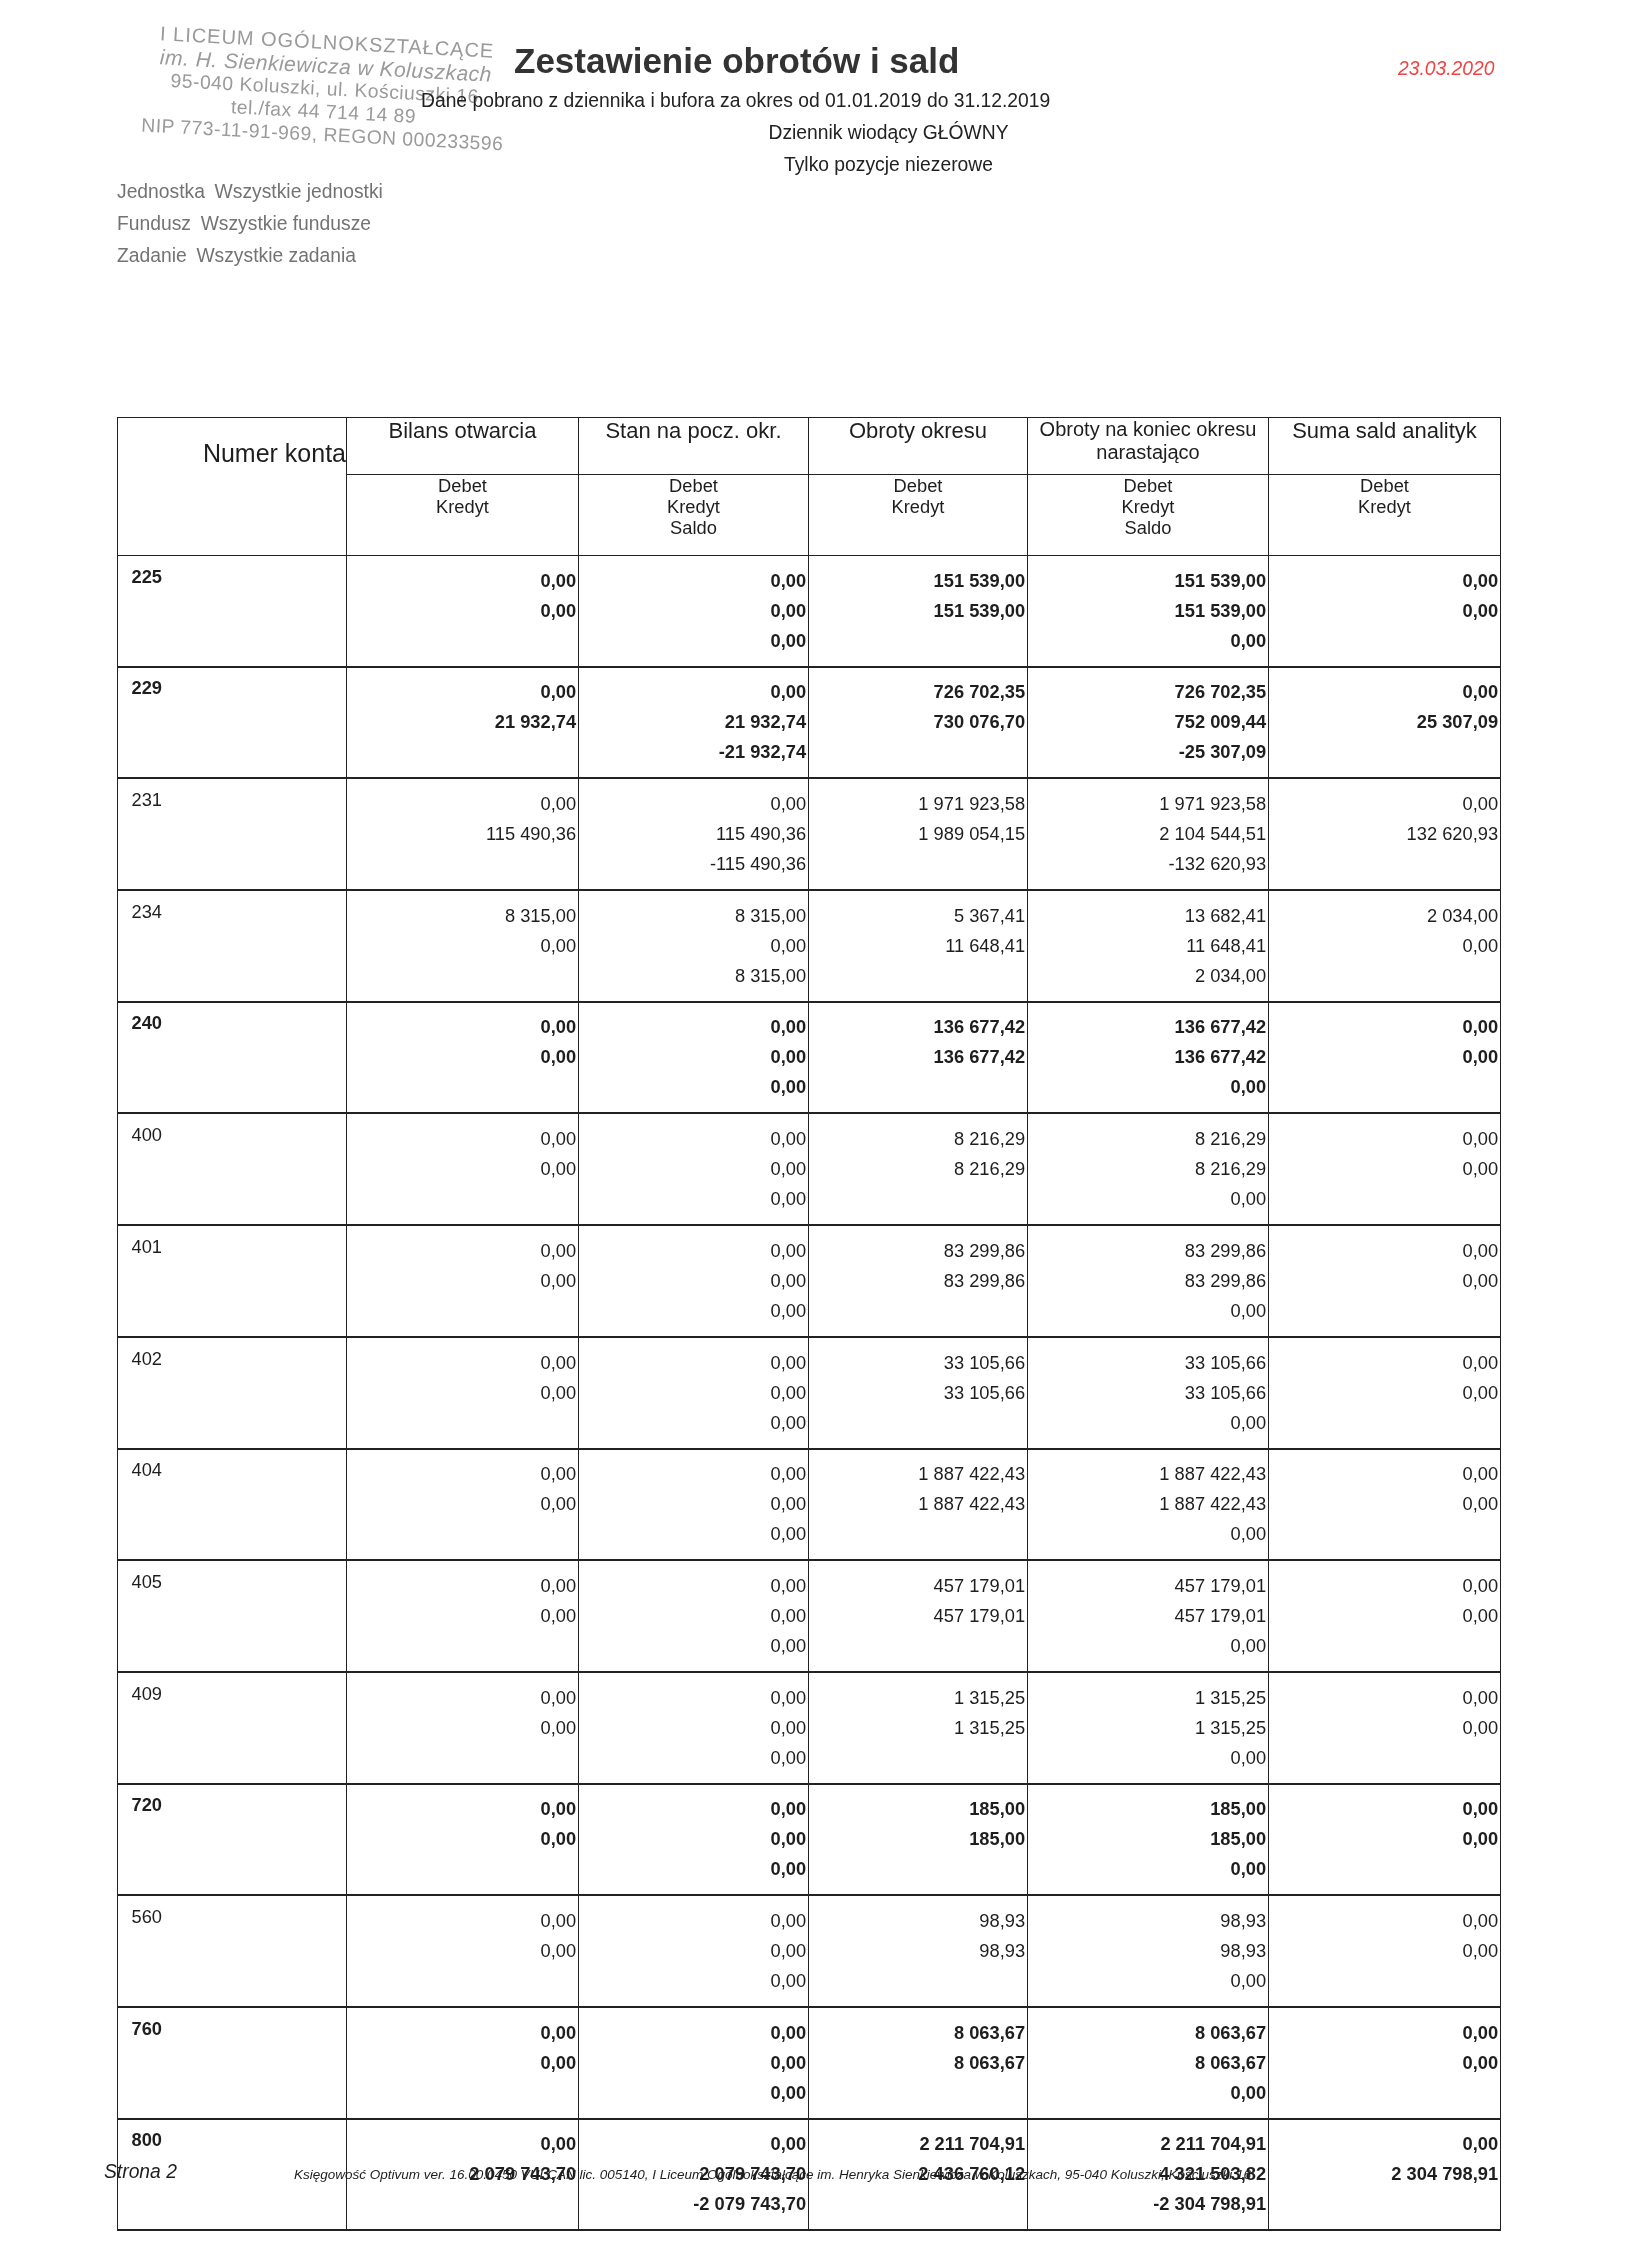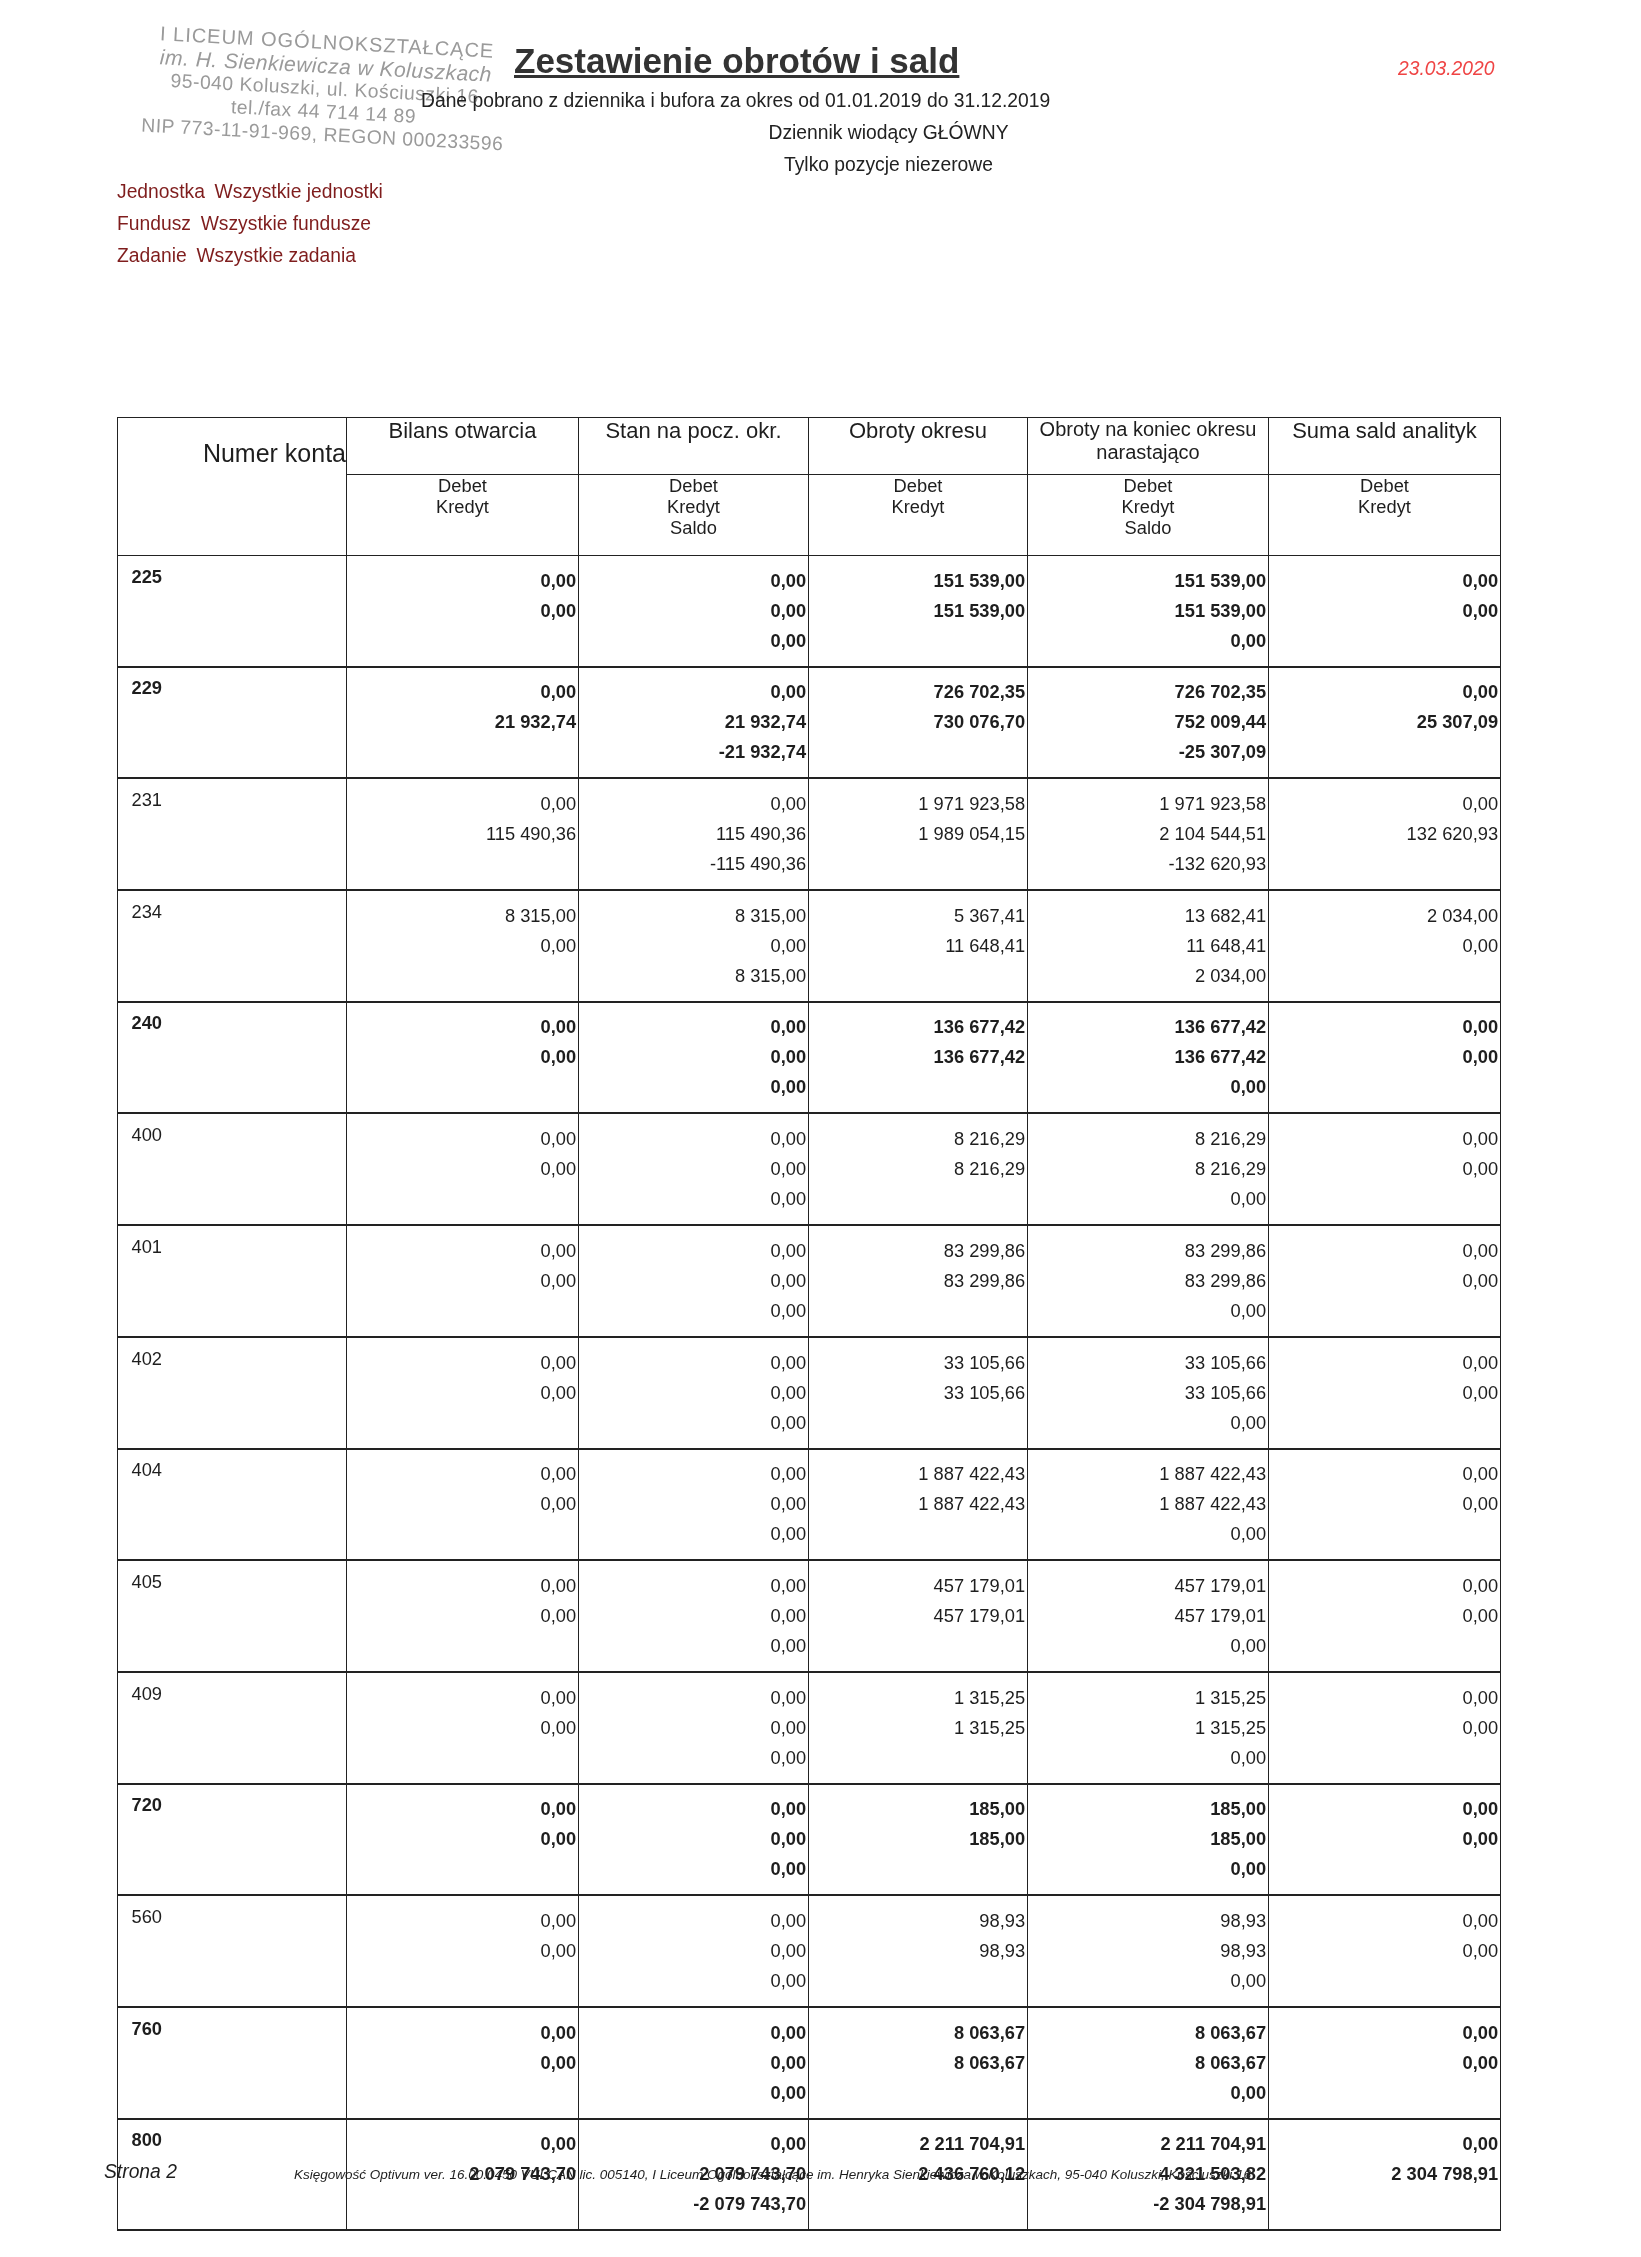--- a/index.html
+++ b/index.html
@@ -1,26 +1,26 @@
 <!DOCTYPE html>
 <html><head>
 <meta charset="utf-8">
 <style>
   html, body { margin:0; padding:0; background:#ffffff; }
   body { width:1641px; height:2257px; position:relative; overflow:hidden; font-family:"Liberation Sans", sans-serif; color:#1e1e1e; }
   .stamp { position:absolute; left:135px; top:21px; width:386px; color:#9a9a9a; font-size:19.3px; line-height:23px; transform:rotate(3deg); transform-origin:left top; text-align:center; letter-spacing:0.5px; }
   .stamp div { white-space:nowrap; }
   .stamp .l1 { font-size:20px; letter-spacing:1px; }
   .stamp .l2 { font-style:italic; font-size:21px; }
-  .title { position:absolute; left:514px; top:41px; font-size:35px; font-weight:bold; color:#333; white-space:nowrap;text-decoration:underline; }
+  .title { position:absolute; left:514px; top:41px; font-size:35px; font-weight:bold; color:#333; white-space:nowrap; }
   .date { position:absolute; left:1398px; top:58px; font-size:19.3px; font-style:italic; color:#ef4444; }
   .subtitle { position:absolute; left:421px; top:90px; font-size:19.3px; white-space:nowrap; color:#222; }
   .sub2 { position:absolute; left:0; width:1777px; text-align:center; top:122px; font-size:19.3px; color:#222; }
   .sub3 { position:absolute; left:0; width:1777px; text-align:center; top:154px; font-size:19.3px; color:#222; }
-  .filters { position:absolute; left:117px; top:176px; font-size:19.3px; line-height:32px; color:#7f1d1d; }
+  .filters { position:absolute; left:117px; top:176px; font-size:19.3px; line-height:32px; color:#737373; }
   .filters .lbl { margin-right:9.7px; }
 
   table.ledger { position:absolute; left:117px; top:417px; border-collapse:collapse; table-layout:fixed; width:1383px; }
   table.ledger td, table.ledger th { border:1.4px solid #222; padding:0; vertical-align:top; }
   .h1 th { height:56px; font-weight:normal; font-size:22px; text-align:center; vertical-align:middle; }
   .h1 th.small { font-size:20px; line-height:23px; }
   .h1 th.numer { text-align:right; padding-left:13.5px; font-size:25px; vertical-align:top; padding-top:21px; }
   .h2 td { height:80px; text-align:center; font-size:18.3px; line-height:21px; padding-top:3.9px; }
   .row td { height:100px; }
   .row td.acct { font-size:18.3px; padding-left:13.5px; padding-top:9.7px; }

